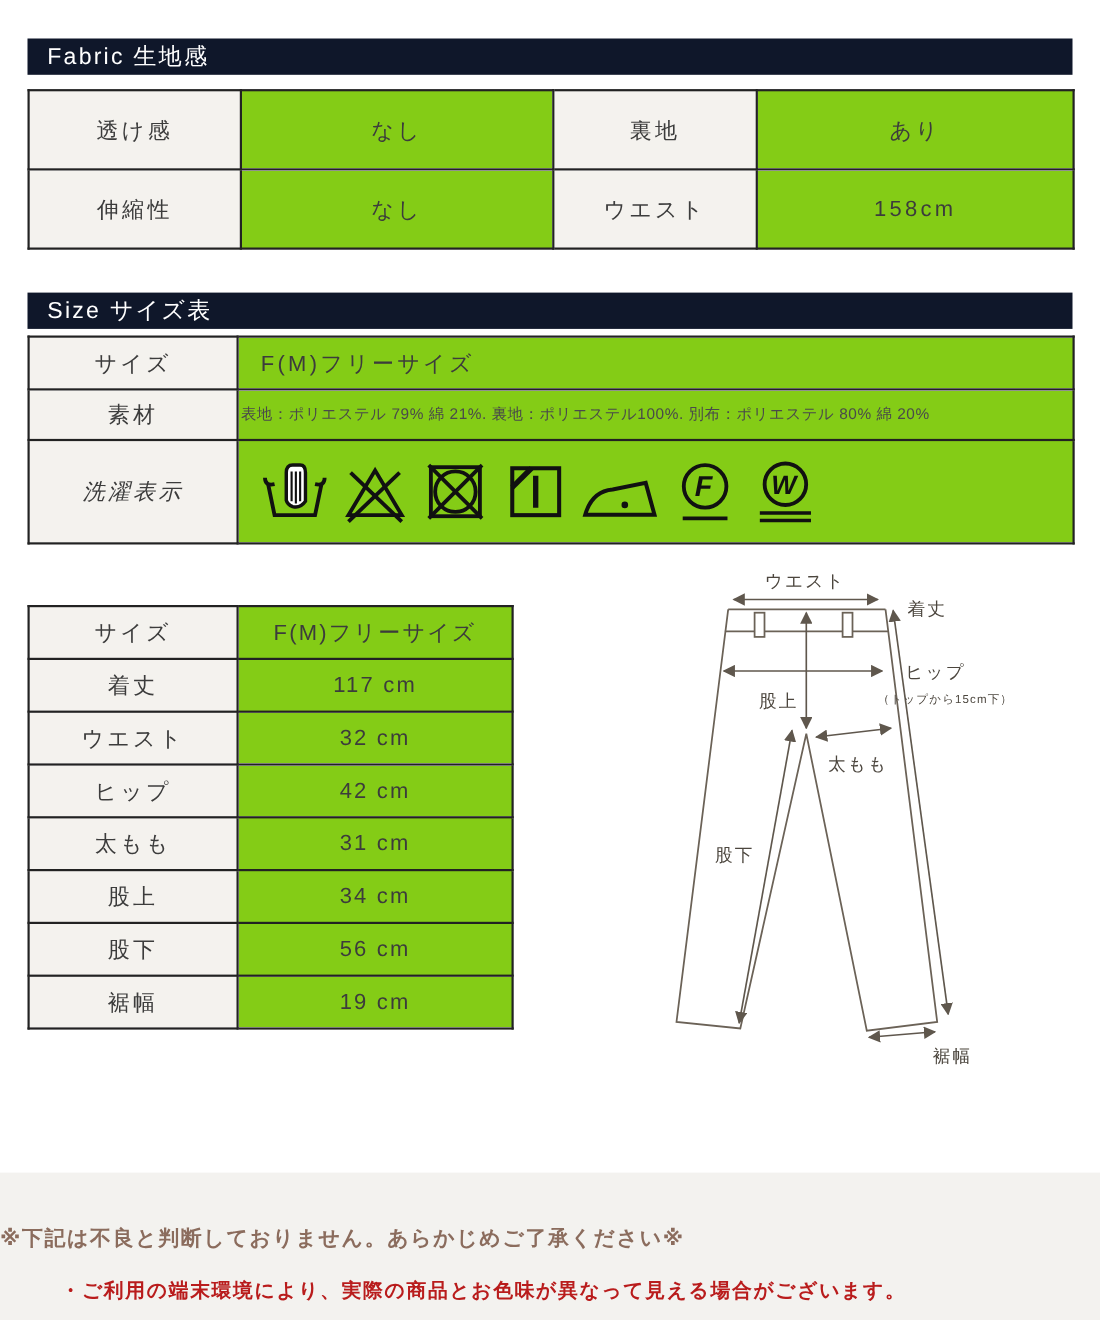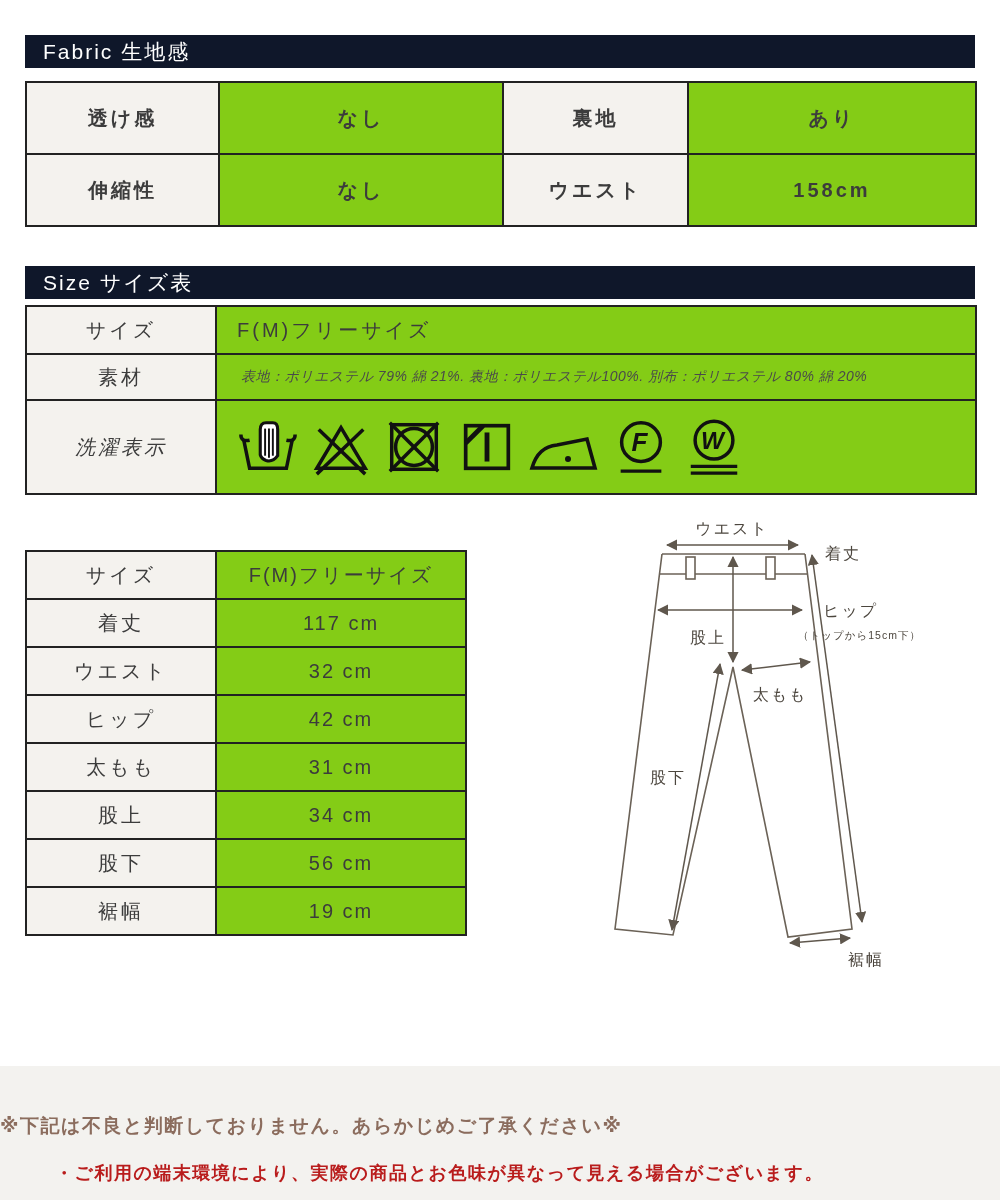--- a/index.html
+++ b/index.html
@@ -15,21 +15,21 @@
   }
   .bar-fabric{margin-top:35px;}
   .bar-size{margin-top:39px;}
 
   table{border-collapse:collapse;table-layout:fixed;}
   td{border:2px solid #222222;text-align:center;font-size:20px;
      letter-spacing:3px;color:#3c3c3c;overflow:hidden;}
   td.lbl{background:#f4f2ee;}
   td.val{background:#84cc16;}
 
-  .fabric-table{margin:13px 25px 0;width:950px;font-weight:bold;}
+  .fabric-table{margin:13px 25px 0;width:950px;}
   .fabric-table td{height:68px;}
 
   .info-table{margin:6px 25px 0;width:950px;}
   .info-table td.r-size{height:44px;}
   .info-table td.r-material{height:42px;}
   .info-table td.r-care{height:84px;font-style:italic;}
   .info-table td.val{text-align:left;padding-left:20px;}
   .material-text{font-size:14px;letter-spacing:0.5px;color:#4a4a4a;white-space:nowrap;padding-left:0;}
   .care-cell{padding:4px 0 4px 12px;}
   .care-row{display:flex;align-items:center;gap:11px;}
@@ -93,21 +93,21 @@
       <col style="width:190px">
       <col style="width:760px">
     </colgroup>
   <tbody>
       <tr>
     <td class="lbl r-size">サイズ</td>
     <td class="val r-size">F(M)フリーサイズ</td>
   </tr>
   <tr>
     <td class="lbl r-material">素材</td>
-    <td class="val r-material material-text" style="padding-left:24px;font-style:italic;">表地：ポリエステル 79% 綿 21%. 裏地：ポリエステル100%. 別布：ポリエステル 80% 綿 20%</td>
+    <td class="val r-material material-text" style="padding-left:2px;">表地：ポリエステル 79% 綿 21%. 裏地：ポリエステル100%. 別布：ポリエステル 80% 綿 20%</td>
   </tr>
   <tr>
     <td class="lbl r-care">洗濯表示</td>
     <td class="val r-care care-cell">
       <div class="care-row">
 
         <svg width="62" height="64" viewBox="0 0 64 64">
           <g stroke="#111" stroke-width="3.6" fill="none">
             <path d="M4,19 Q4,27 13,25"></path>
             <path d="M60,19 Q60,27 51,25"></path>

